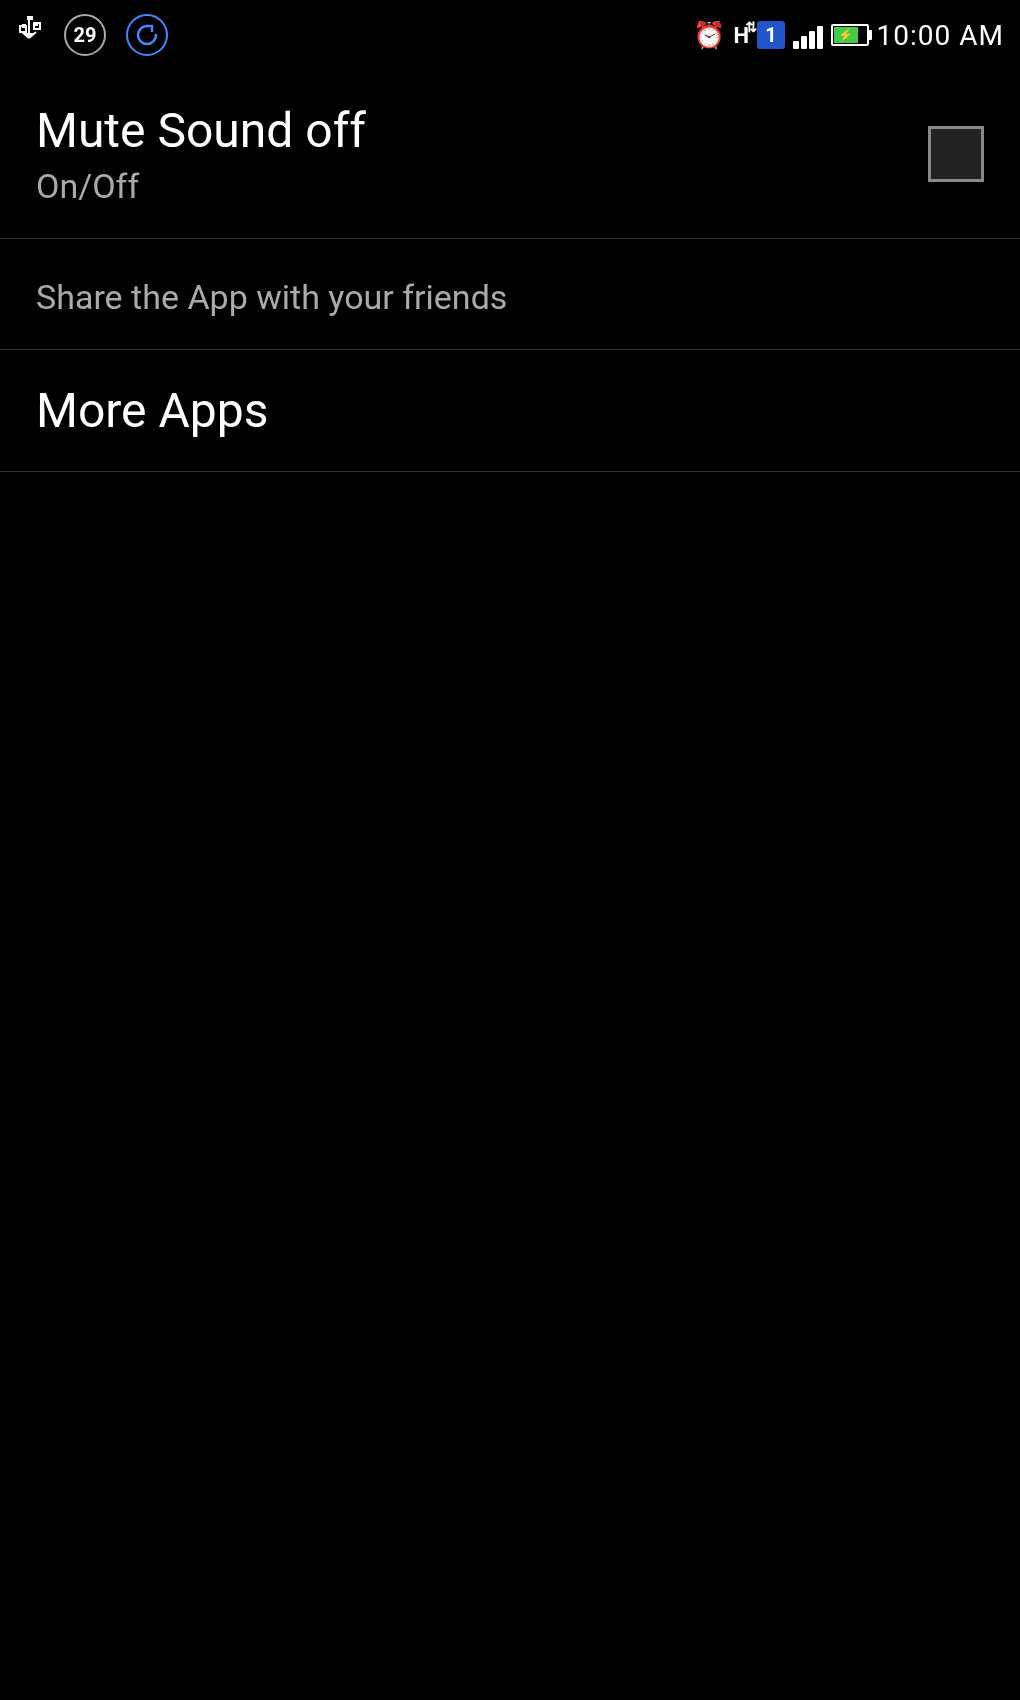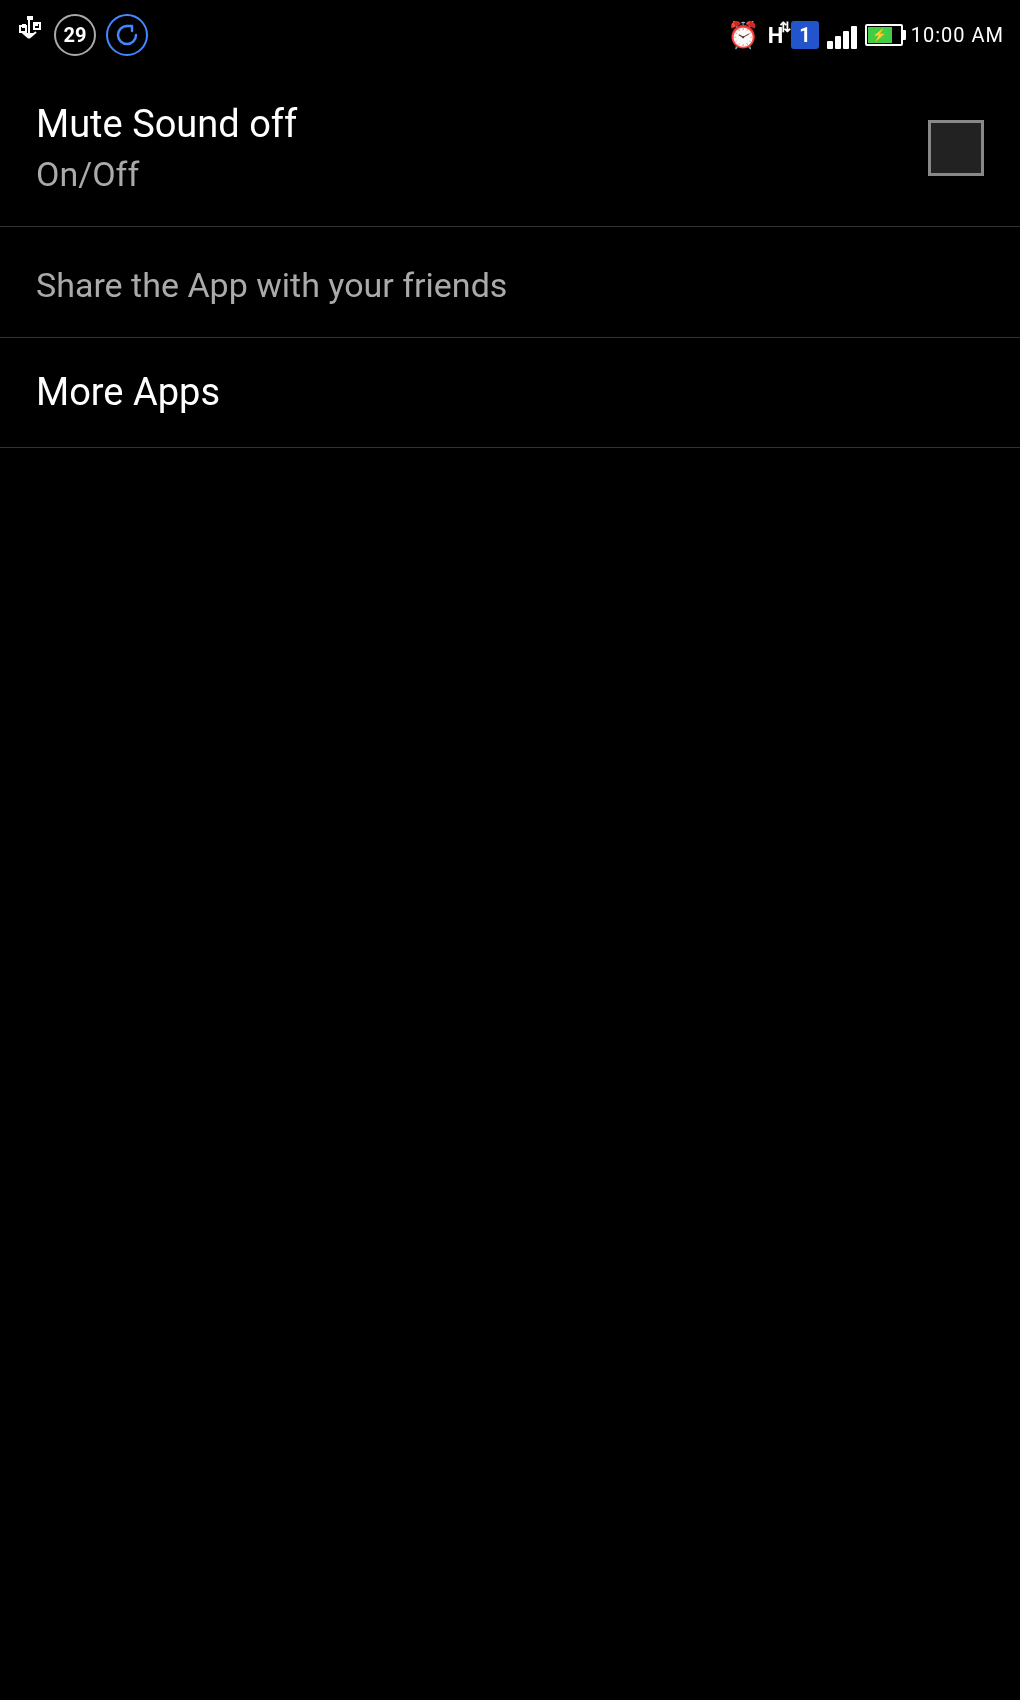--- a/index.html
+++ b/index.html
@@ -24,21 +24,21 @@
       background-color: #000000;
       display: flex;
       align-items: center;
       justify-content: space-between;
       padding: 0 16px;
     }
 
     .status-bar-left {
       display: flex;
       align-items: center;
-      gap: 10px;
+      gap: 20px;
     }
 
     .status-bar-right {
       display: flex;
       align-items: center;
       gap: 8px;
       font-size: 26px;
       font-weight: 500;
     }
 
@@ -88,21 +88,21 @@
       height: 28px;
     }
 
     .signal-bar {
       width: 6px;
       background-color: #ffffff;
       border-radius: 1px;
     }
 
     .time-text {
-      font-size: 20px;
+      font-size: 28px;
       font-weight: 400;
       color: #ffffff;
       letter-spacing: 1px;
     }
 
     
     .settings-list {
       width: 100%;
     }
 
@@ -115,21 +115,21 @@
       justify-content: space-between;
       background-color: #000000;
       cursor: pointer;
     }
 
     .settings-item-content {
       flex: 1;
     }
 
     .settings-item-title {
-      font-size: 38px;
+      font-size: 48px;
       font-weight: 400;
       color: #ffffff;
       line-height: 1.2;
     }
 
     .settings-item-subtitle {
       font-size: 34px;
       color: #aaaaaa;
       margin-top: 6px;
     }

